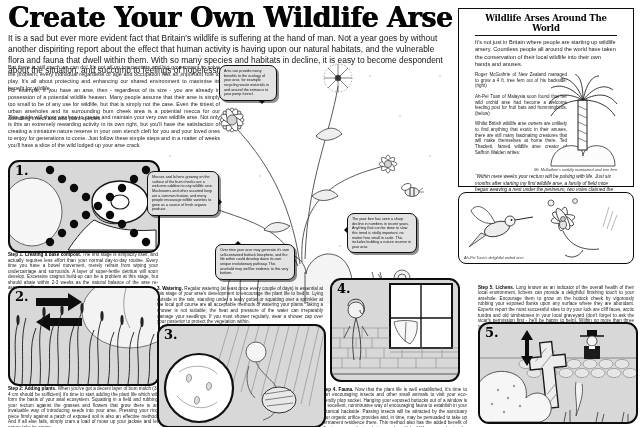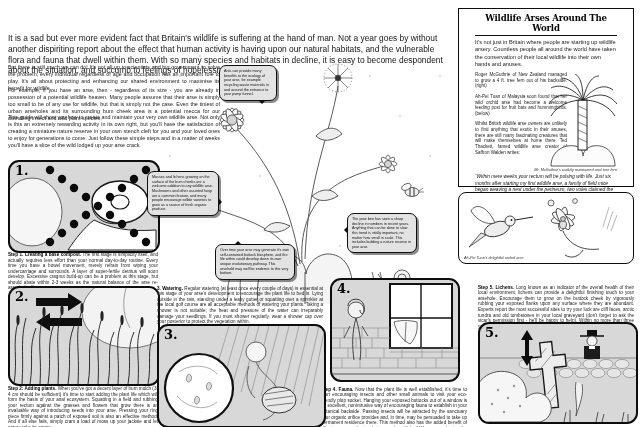--- a/index.html
+++ b/index.html
@@ -40,20 +40,21 @@
         border-radius:8px;background:#fff;box-sizing:border-box;overflow:hidden;}
   .hcap{position:absolute;left:5px;bottom:3px;font-size:3.8px;font-style:italic;color:#333;}
   .stext{position:absolute;font-size:4.6px;line-height:1.22;text-align:justify;color:#222;}
   .stext b{font-weight:bold;color:#000;}
 </style>
 </head>
 <body>
 
 <div class="page">
 
+  <h1 class="title abs" style="left:8px;top:2px;">Create Your Own Wildlife Arse</h1>
   <p class="intro abs" style="left:8px;top:33px;width:442px;">It is a sad but ever more evident fact that Britain's wildlife is suffering at the hand of man. Not a year goes by without another dispiriting report about the effect that human activity is having upon our natural habitats, and the vulnerable flora and fauna that dwell within them. With so many species and habitats in decline, it is easy to become despondent about the situation, and succumb to feelings of hopelessness.</p>
   <p class="p abs" style="left:8px;top:64px;width:212px;">But there is still much we can do! It's not all up to scientists and big government to solve the problem; every individual regardless of age and occupation has an important role to play. It's all about protecting and enhancing our shared environment to maximise its benefit for wildlife.</p>
   <p class="p abs" style="left:8px;top:87px;width:212px;">For example, if you have an arse, then - regardless of its size - you are already in possession of a potential wildlife heaven. Many people assume that their arse is simply too small to be of any use for wildlife, but that is simply not the case. Even the tiniest of urban arseholes and its surrounding bum cheek area is a potential mecca for our dwindling insect and wild plant species.</p>
   <p class="p abs" style="left:8px;top:114px;width:212px;">This guide will show you how to create and maintain your very own wildlife arse. Not only is this an extremely rewarding activity in its own right, but you'll have the satisfaction of creating a miniature nature reserve in your own stench cleft for you and your loved ones to enjoy for generations to come. Just follow these simple steps and in a matter of weeks you'll have a slice of the wild lodged up your arse crack.</p>
 
   <svg class="abs" style="left:140px;top:16px;z-index:1;" width="322" height="290" viewBox="0 0 322 290">
     <g stroke="#474747" fill="none" stroke-width="0.9">
       <path d="M118 288 C114 250 130 236 148 238 C160 240 166 250 166 258 C167 250 174 240 186 238 C204 237 216 252 212 288" fill="#f4f4f4"></path>
       <path d="M165 256 L165 288"></path>
       <path d="M160 248 C150 180 122 140 96 112"></path>

